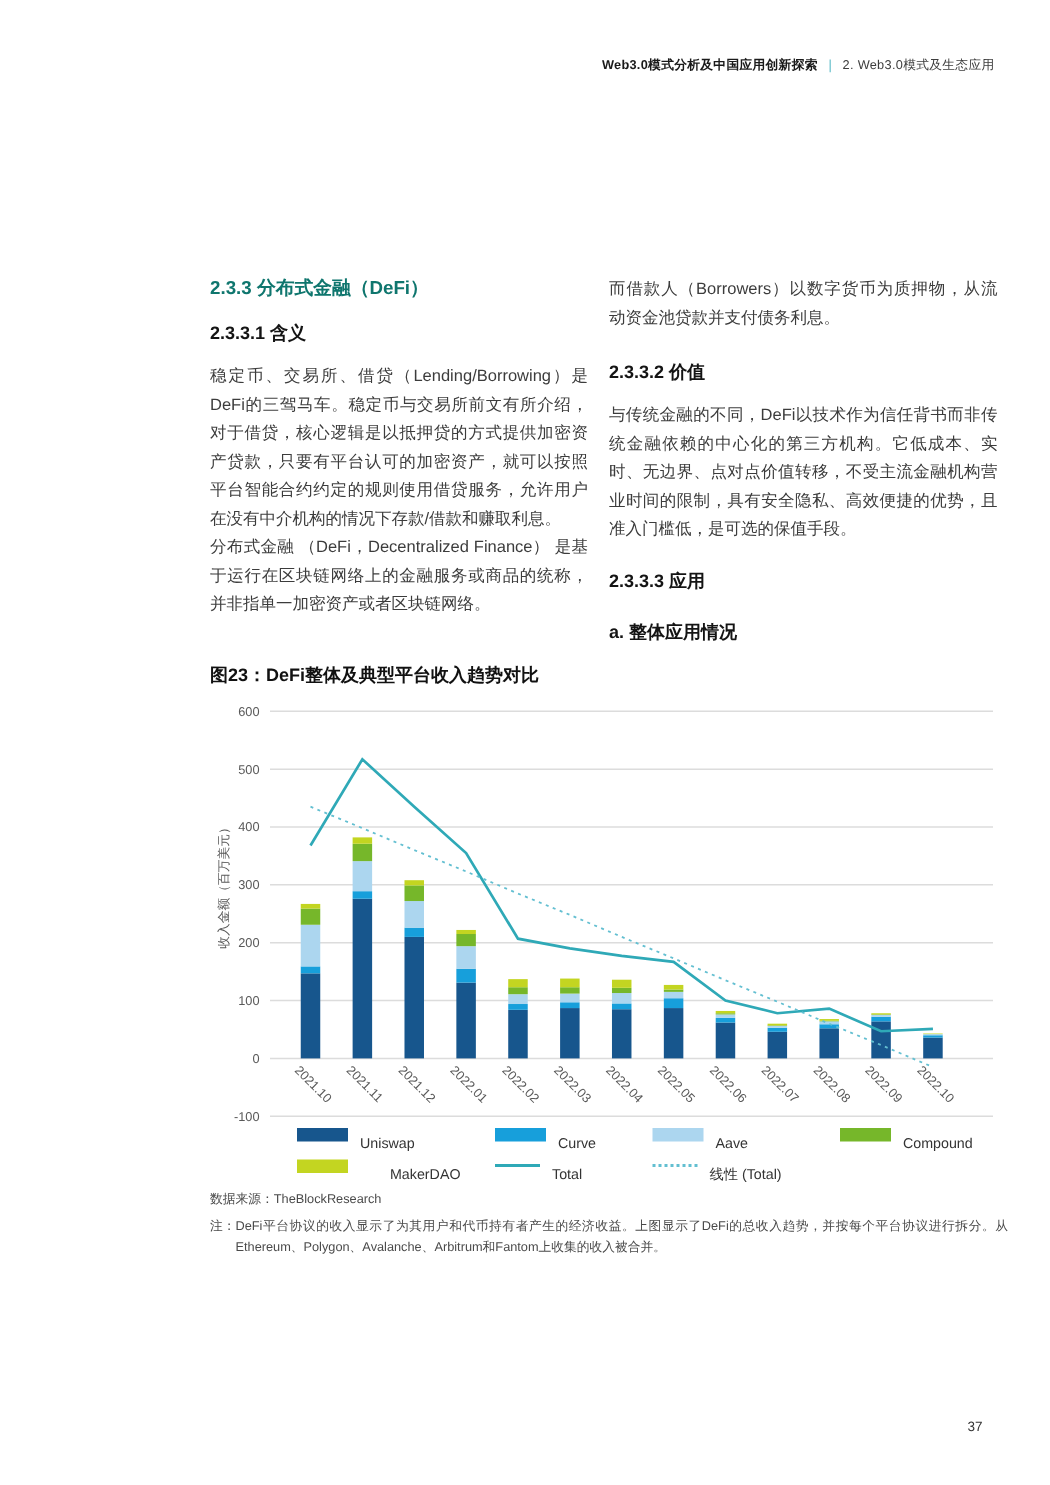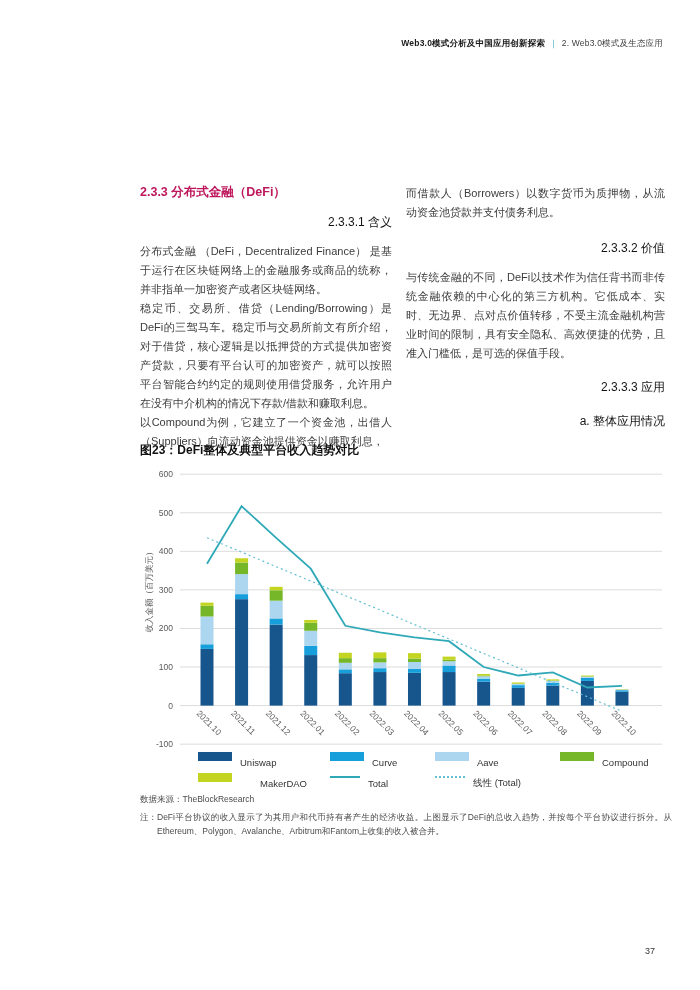--- a/index.html
+++ b/index.html
@@ -9,22 +9,22 @@
   }
   
   .header{position:absolute;top:38px;left:0;right:37px;text-align:right;font-size:8.5px;letter-spacing:.2px;color:#262626;}
   .h-bold{font-weight:bold;color:#1a1a1a;}
   .h-sep{color:#1a9fb0;margin:0 4px;}
   .h-reg{color:#3d3d3d;}
   
   .col{position:absolute;top:184px;}
   .col-left{left:140px;width:252px;}
   .col-right{left:406px;width:259px;}
-  h2.teal{font-size:12.5px;font-weight:bold;color:#be185d;margin:0 0 13px 0;}
-  h3.sub{font-size:12px;font-weight:normal;color:#141414;margin:0 0 11px 0;text-align:right;}
+  h2.teal{font-size:12.5px;font-weight:bold;color:#0f766e;margin:0 0 13px 0;}
+  h3.sub{font-size:12px;font-weight:bold;color:#141414;margin:0 0 11px 0;}
   .col p{font-size:11px;line-height:19px;text-align:justify;color:#3c3c3c;margin:0;}
   .mt18{margin-top:18px !important;}
   .mt16{margin-top:16px !important;}
   .mt6{margin-top:0 !important;margin-bottom:0 !important;}
   .gap6{height:6px;}
   
   .fig-title{position:absolute;left:140px;top:442px;font-size:12px;font-weight:bold;color:#111;}
   #defi-chart{position:absolute;left:140px;top:460px;}
   #defi-chart text{font-family:"Liberation Sans","DejaVu Sans",sans-serif;font-size:8.5px;fill:#595959;}
   
@@ -46,23 +46,22 @@
 
 <div class="page">
 
   <div class="header">
     <span class="h-bold">Web3.0模式分析及中国应用创新探索</span><span class="h-sep">｜</span><span class="h-reg">2. Web3.0模式及生态应用</span>
   </div>
 
   <div class="col col-left">
     <h2 class="teal">2.3.3 分布式金融（DeFi）</h2>
     <h3 class="sub">2.3.3.1 含义</h3>
+    <p>稳定币、交易所、借贷（Lending/Borrowing）是DeFi的三驾马车。稳定币与交易所前文有所介绍，对于借贷，核心逻辑是以抵押贷的方式提供加密资产贷款，只要有平台认可的加密资产，就可以按照平台智能合约约定的规则使用借贷服务，允许用户在没有中介机构的情况下存款/借款和赚取利息。</p>
     <p>分布式金融 （DeFi，Decentralized Finance） 是基于运行在区块链网络上的金融服务或商品的统称，并非指单一加密资产或者区块链网络。</p>
-    <p>稳定币、交易所、借贷（Lending/Borrowing）是DeFi的三驾马车。稳定币与交易所前文有所介绍，对于借贷，核心逻辑是以抵押贷的方式提供加密资产贷款，只要有平台认可的加密资产，就可以按照平台智能合约约定的规则使用借贷服务，允许用户在没有中介机构的情况下存款/借款和赚取利息。</p>
-    <p>以Compound为例，它建立了一个资金池，出借人（Suppliers）向流动资金池提供资金以赚取利息，</p>
   </div>
 
   <div class="col col-right">
     <p>而借款人（Borrowers）以数字货币为质押物，从流动资金池贷款并支付债务利息。</p>
     <h3 class="sub mt18">2.3.3.2 价值</h3>
     <p>与传统金融的不同，DeFi以技术作为信任背书而非传统金融依赖的中心化的第三方机构。它低成本、实时、无边界、点对点价值转移，不受主流金融机构营业时间的限制，具有安全隐私、高效便捷的优势，且准入门槛低，是可选的保值手段。</p>
     <h3 class="sub mt16">2.3.3.3 应用</h3>
     <div class="gap6"></div>
     <h3 class="sub mt6">a. 整体应用情况</h3>
   </div>

